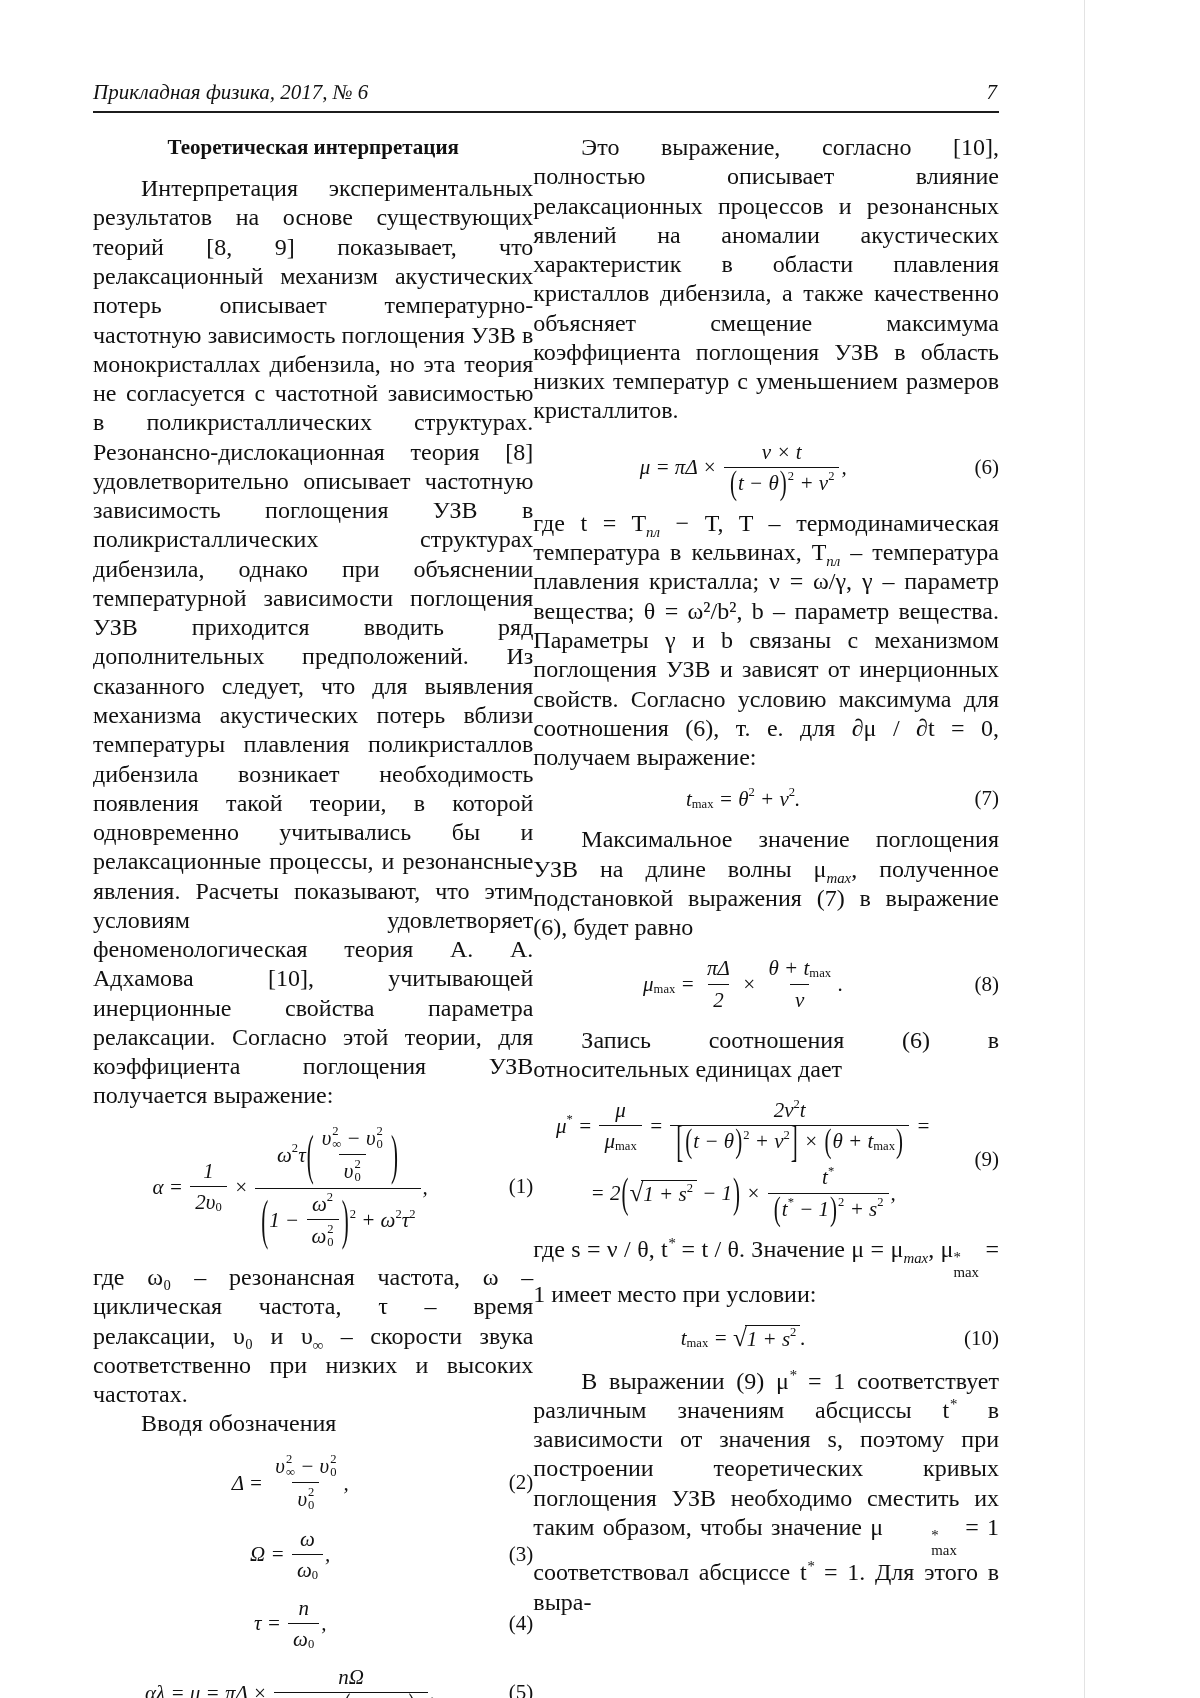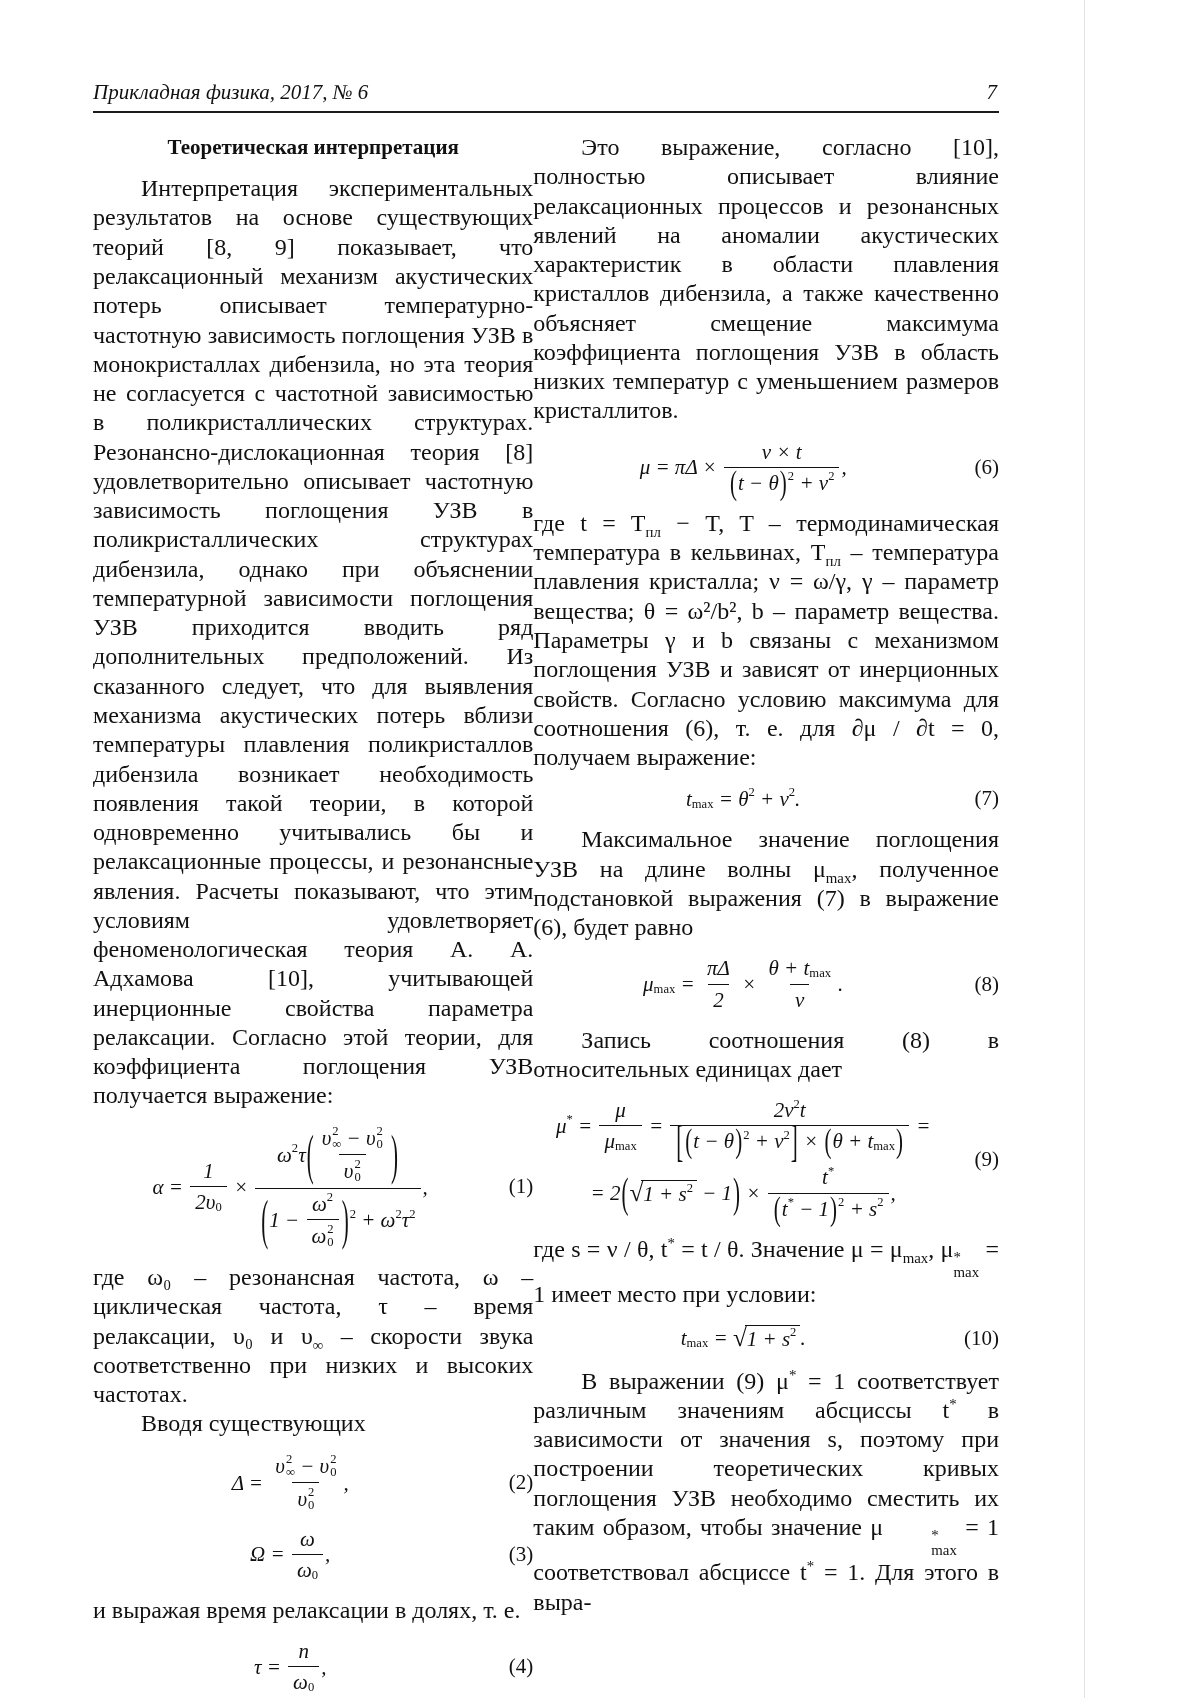--- a/index.html
+++ b/index.html
@@ -20,21 +20,21 @@
   .hdr .pnum{font-style:italic;padding-right:2px;}
   .rule{border-top:2px solid #1c1c1c;margin-top:6px;}
   
   .cols{display:flex;margin-top:20px;}
   .col-l{width:470px;}
   .col-r{width:497px;}
   
   p{margin:0;font-size:24px;line-height:1.22;text-align:justify;hyphens:none;}
   p.ind{text-indent:48px;}
   h2.sect{margin:2px 0 14px 0;font-size:21px;line-height:1.2;font-weight:bold;text-align:center;}
-  sup,sub{font-size:0.62em;line-height:0;}
+  sup,sub{font-size:0.62em;line-height:0;font-style:italic;}
   .tstack{display:inline-flex;flex-direction:column;align-items:flex-start;font-size:0.62em;line-height:1.02;vertical-align:-0.35em;}
   
   .disp{display:flex;align-items:center;margin:14px 0;}
   .eq-body{flex:1;display:flex;justify-content:center;font-size:21px;line-height:1.15;}
   .eq-lines{display:flex;flex-direction:column;align-items:center;gap:12px;}
   .eq-line{display:flex;justify-content:center;}
   .eq-no{width:46px;text-align:right;font-size:21px;}
   
   .mr{display:inline-flex;align-items:center;}
   .mi{font-style:italic;white-space:pre;}
@@ -151,21 +151,21 @@
                     </span>
                   </span>
                 </span>
                 <span class="mi">,</span>
               </span>
             </div>
           <div class="eq-no">(1)</div>
         </div>
 
         <p>где ω₀ – резонансная частота, ω – циклическая частота, τ – время релаксации, υ₀ и υ<sub>∞</sub> – скорости звука соответственно при низких и высоких частотах.</p>
-        <p class="ind">Вводя существующих</p>
+        <p class="ind">Вводя обозначения</p>
 
         <div class="disp">
           <div class="eq-body">
               <span class="mr">
                 <span class="mi">Δ = </span>
                 <span class="mfrac">
                   <span class="mr mnum">
                     <span class="mr">
                       <span class="mi">υ</span>
                       <span class="mstack">
@@ -206,21 +206,20 @@
                     <span class="mi">ω</span>
                     <span class="msub">0</span>
                   </span>
                 </span>
                 <span class="mi">,</span>
               </span>
             </div>
           <div class="eq-no">(3)</div>
         </div>
 
-        <p>и выражая время релаксации в долях, т. е.</p>
 
         <div class="disp">
           <div class="eq-body">
               <span class="mr">
                 <span class="mi">τ = </span>
                 <span class="mfrac">
                   <span class="mi mnum">n</span>
                   <span class="mr mden">
                     <span class="mi">ω</span>
                     <span class="msub">0</span>
@@ -348,21 +347,21 @@
                     </span>
                   </span>
                   <span class="mi mden">ν</span>
                 </span>
                 <span class="mi">.</span>
               </span>
             </div>
           <div class="eq-no">(8)</div>
         </div>
 
-        <p class="ind">Запись соотношения (8) в относительных единицах дает</p>
+        <p class="ind">Запись соотношения (6) в относительных единицах дает</p>
 
         <div class="disp">
           <div class="eq-body">
             <div class="eq-lines">
                 <div class="eq-line">
                   <span class="mr">
                     <span class="mr">
                       <span class="mi">μ</span>
                       <span class="msup">*</span>
                     </span>

